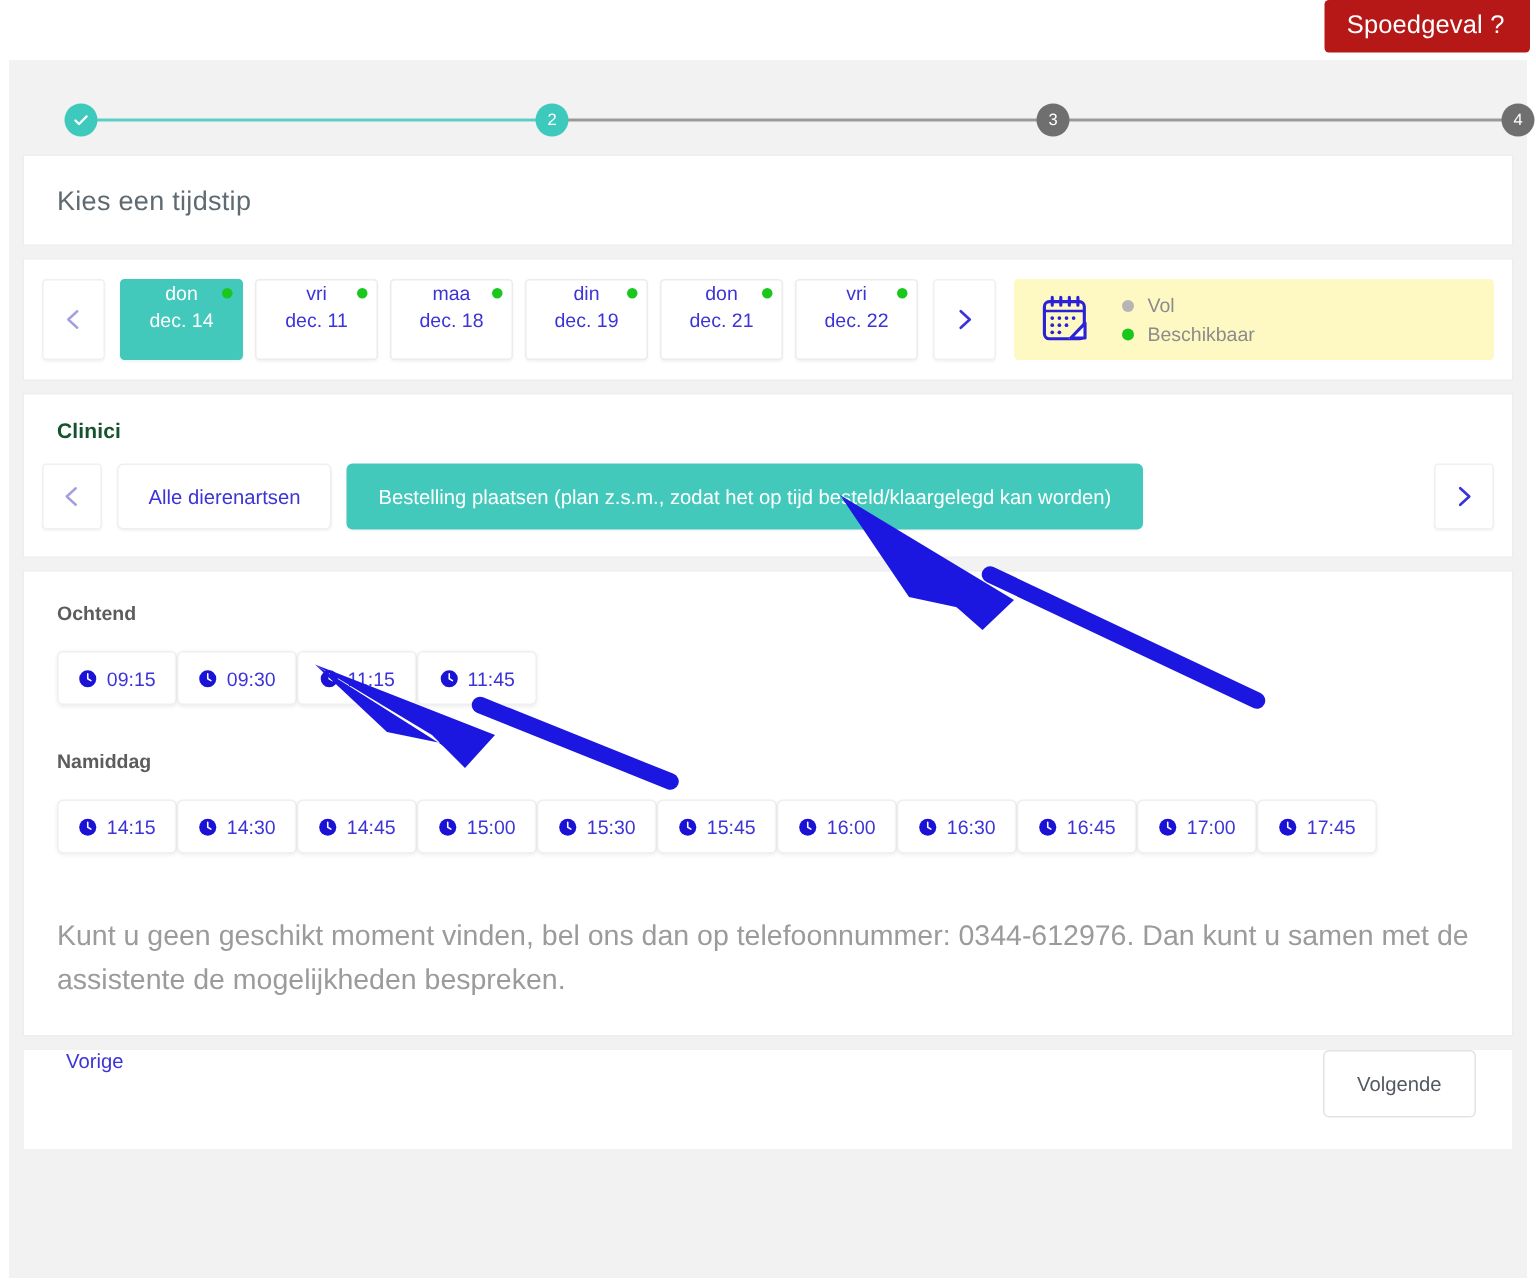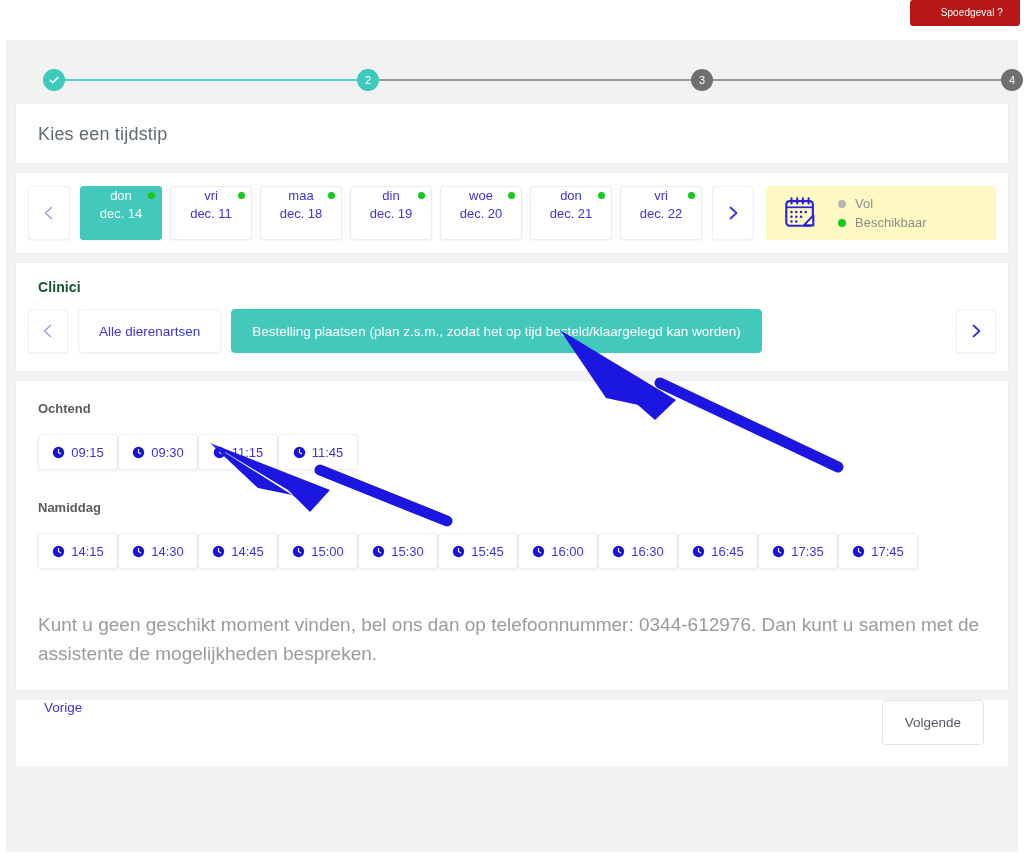--- a/index.html
+++ b/index.html
@@ -15,22 +15,22 @@
   
   .topbar {
     height: 32px; width: 100%;
     display: flex; justify-content: flex-end; align-items: flex-start;
     background: #ffffff;
     padding-right: 4px;
   }
   .emergency-btn {
     background: #b61717;
     color: #ffffff;
-    font-size: 10px;
-    padding: 7px 17px 8px 31px;
+    font-size: 17px;
+    padding: 7px 17px 8px 15px;
     border: none;
     border-radius: 3px 0 3px 3px;
     cursor: pointer;
     letter-spacing: .1px;
     margin-left: 13px;
   }
 
   
   .wizard {
     position: absolute;
@@ -251,25 +251,20 @@
         </div>
         <div class="date-tile">
           <span class="avail-dot free"></span>
           <span class="dow">maa</span>
           <span class="dnum">dec. 18</span>
         </div>
         <div class="date-tile">
           <span class="avail-dot free"></span>
           <span class="dow">din</span>
           <span class="dnum">dec. 19</span>
-        </div>
-        <div class="date-tile">
-          <span class="avail-dot free"></span>
-          <span class="dow">woe</span>
-          <span class="dnum">dec. 20</span>
         </div>
         <div class="date-tile">
           <span class="avail-dot free"></span>
           <span class="dow">don</span>
           <span class="dnum">dec. 21</span>
         </div>
         <div class="date-tile">
           <span class="avail-dot free"></span>
           <span class="dow">vri</span>
           <span class="dnum">dec. 22</span>
@@ -431,21 +426,21 @@
             <circle cx="8" cy="8" r="7" fill="#1a13d6"></circle>
             <path d="M8 4 L8 8 L10.6 9.6" stroke="#ffffff" stroke-width="1.3" fill="none" stroke-linecap="round"></path>
           </svg>
           <span>16:45</span>
         </div>
         <div class="slot">
           <svg class="clock-ico" viewBox="0 0 16 16">
             <circle cx="8" cy="8" r="7" fill="#1a13d6"></circle>
             <path d="M8 4 L8 8 L10.6 9.6" stroke="#ffffff" stroke-width="1.3" fill="none" stroke-linecap="round"></path>
           </svg>
-          <span>17:35</span>
+          <span>17:00</span>
         </div>
         <div class="slot">
           <svg class="clock-ico" viewBox="0 0 16 16">
             <circle cx="8" cy="8" r="7" fill="#1a13d6"></circle>
             <path d="M8 4 L8 8 L10.6 9.6" stroke="#ffffff" stroke-width="1.3" fill="none" stroke-linecap="round"></path>
           </svg>
           <span>17:45</span>
         </div>
       </div>
 

